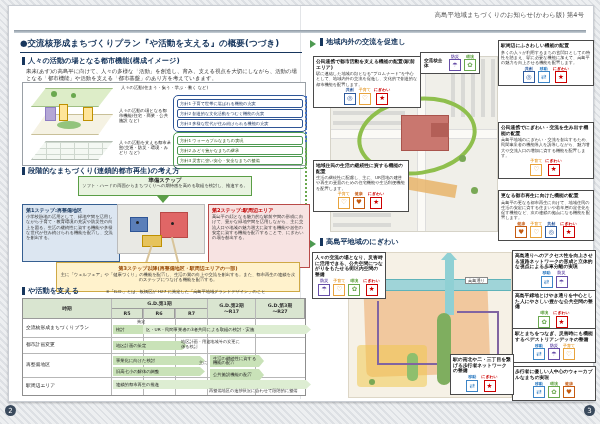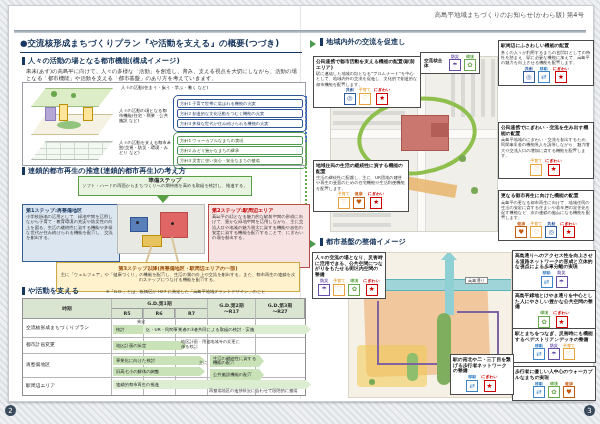--- a/index.html
+++ b/index.html
@@ -109,21 +109,21 @@
   <div class="grp green" style="left:150px;top:49px;width:126px;">
     <div class="pol">方針1 ウォーカブルなまちの実現</div>
     <div class="pol">方針2 みどり豊かなまちの継承</div>
     <div class="pol">方針3 災害に強い安心・安全なまちの整備</div>
   </div>
 </div>
 
 <div class="dotv" style="left:305px;top:96px;height:46px;border-left:2px dotted #4472c4;"></div>
 <div class="dotv" style="left:305px;top:148px;height:92px;border-left:2px dotted #6aa84f;"></div>
 
-<div class="h2" style="left:22px;top:167px;">連鎖的都市再生の推進(連鎖的都市再生)の考え方</div>
+<div class="h2" style="left:22px;top:167px;">段階的なまちづくり(連鎖的都市再生)の考え方</div>
 
 <div class="prep">
   <b>準備ステップ</b>
   <span>ソフト・ハードの両面からまちづくりへの期待感を高める取組を検討し、推進する。</span>
 </div>
 <div class="darr"></div>
 
 <div class="step s1">
   <b>第1ステップ:再整備地区</b>
   <span>小学校跡地の活用として、緑地空間を活用しながら子育て・教育環境の充実や防災性の向上を図る。生活の継続性に資する機能や多様な世代が住み続けられる機能を配置し、交流を創出する。</span>
@@ -318,21 +318,21 @@
         <span class="chip-box" style="border-color: rgb(197, 90, 17); color: rgb(197, 90, 17);">♥</span>
       </span>
       <span class="chip">
         <span class="chip-label" style="color: rgb(204, 0, 0);">にぎわい</span>
         <span class="chip-box" style="border-color: rgb(204, 0, 0); color: rgb(204, 0, 0);">★</span>
       </span>
     </div>
 </div>
 
 <div class="tri" style="left:310px;top:240px;"></div>
-<div class="h2" style="left:320px;top:238px;">都市基盤の整備イメージ</div>
+<div class="h2" style="left:320px;top:238px;">高島平地域のにぎわい</div>
 
 <div class="art" style="left:348px;top:252px;width:162px;height:144px;background:#f6f1e6;border:1px solid #ddd6c6;">
   <div style="position:absolute;left:16px;top:34px;width:124px;height:88px;background:rgba(236,150,70,.45);border-radius:6px;transform:rotate(-2deg);"></div>
   <div style="position:absolute;left:8px;top:92px;width:70px;height:42px;background:rgba(240,200,80,.55);border-radius:4px;"></div>
   <div style="position:absolute;left:0;top:26px;width:162px;height:10px;background:#9fd4d8;border-top:1px solid #5fb3ba;border-bottom:1px solid #5fb3ba;"></div>
   <div style="position:absolute;left:96px;top:4px;width:9px;height:58px;background:#8fd0d4;"></div>
   <div style="position:absolute;left:92px;top:-2px;width:0;height:0;border-left:8px solid transparent;border-right:8px solid transparent;border-bottom:9px solid #8fd0d4;"></div>
   <div style="position:absolute;left:88px;top:60px;width:14px;height:72px;background:#7fae5f;border-radius:7px;"></div>
   <div style="position:absolute;left:58px;top:100px;width:11px;height:28px;background:#8fbf6d;border-radius:5px;"></div>
   <div style="position:absolute;left:28px;top:48px;width:58px;height:62px;border-left:2px solid #8064a2;border-bottom:2px solid #8064a2;"></div>

